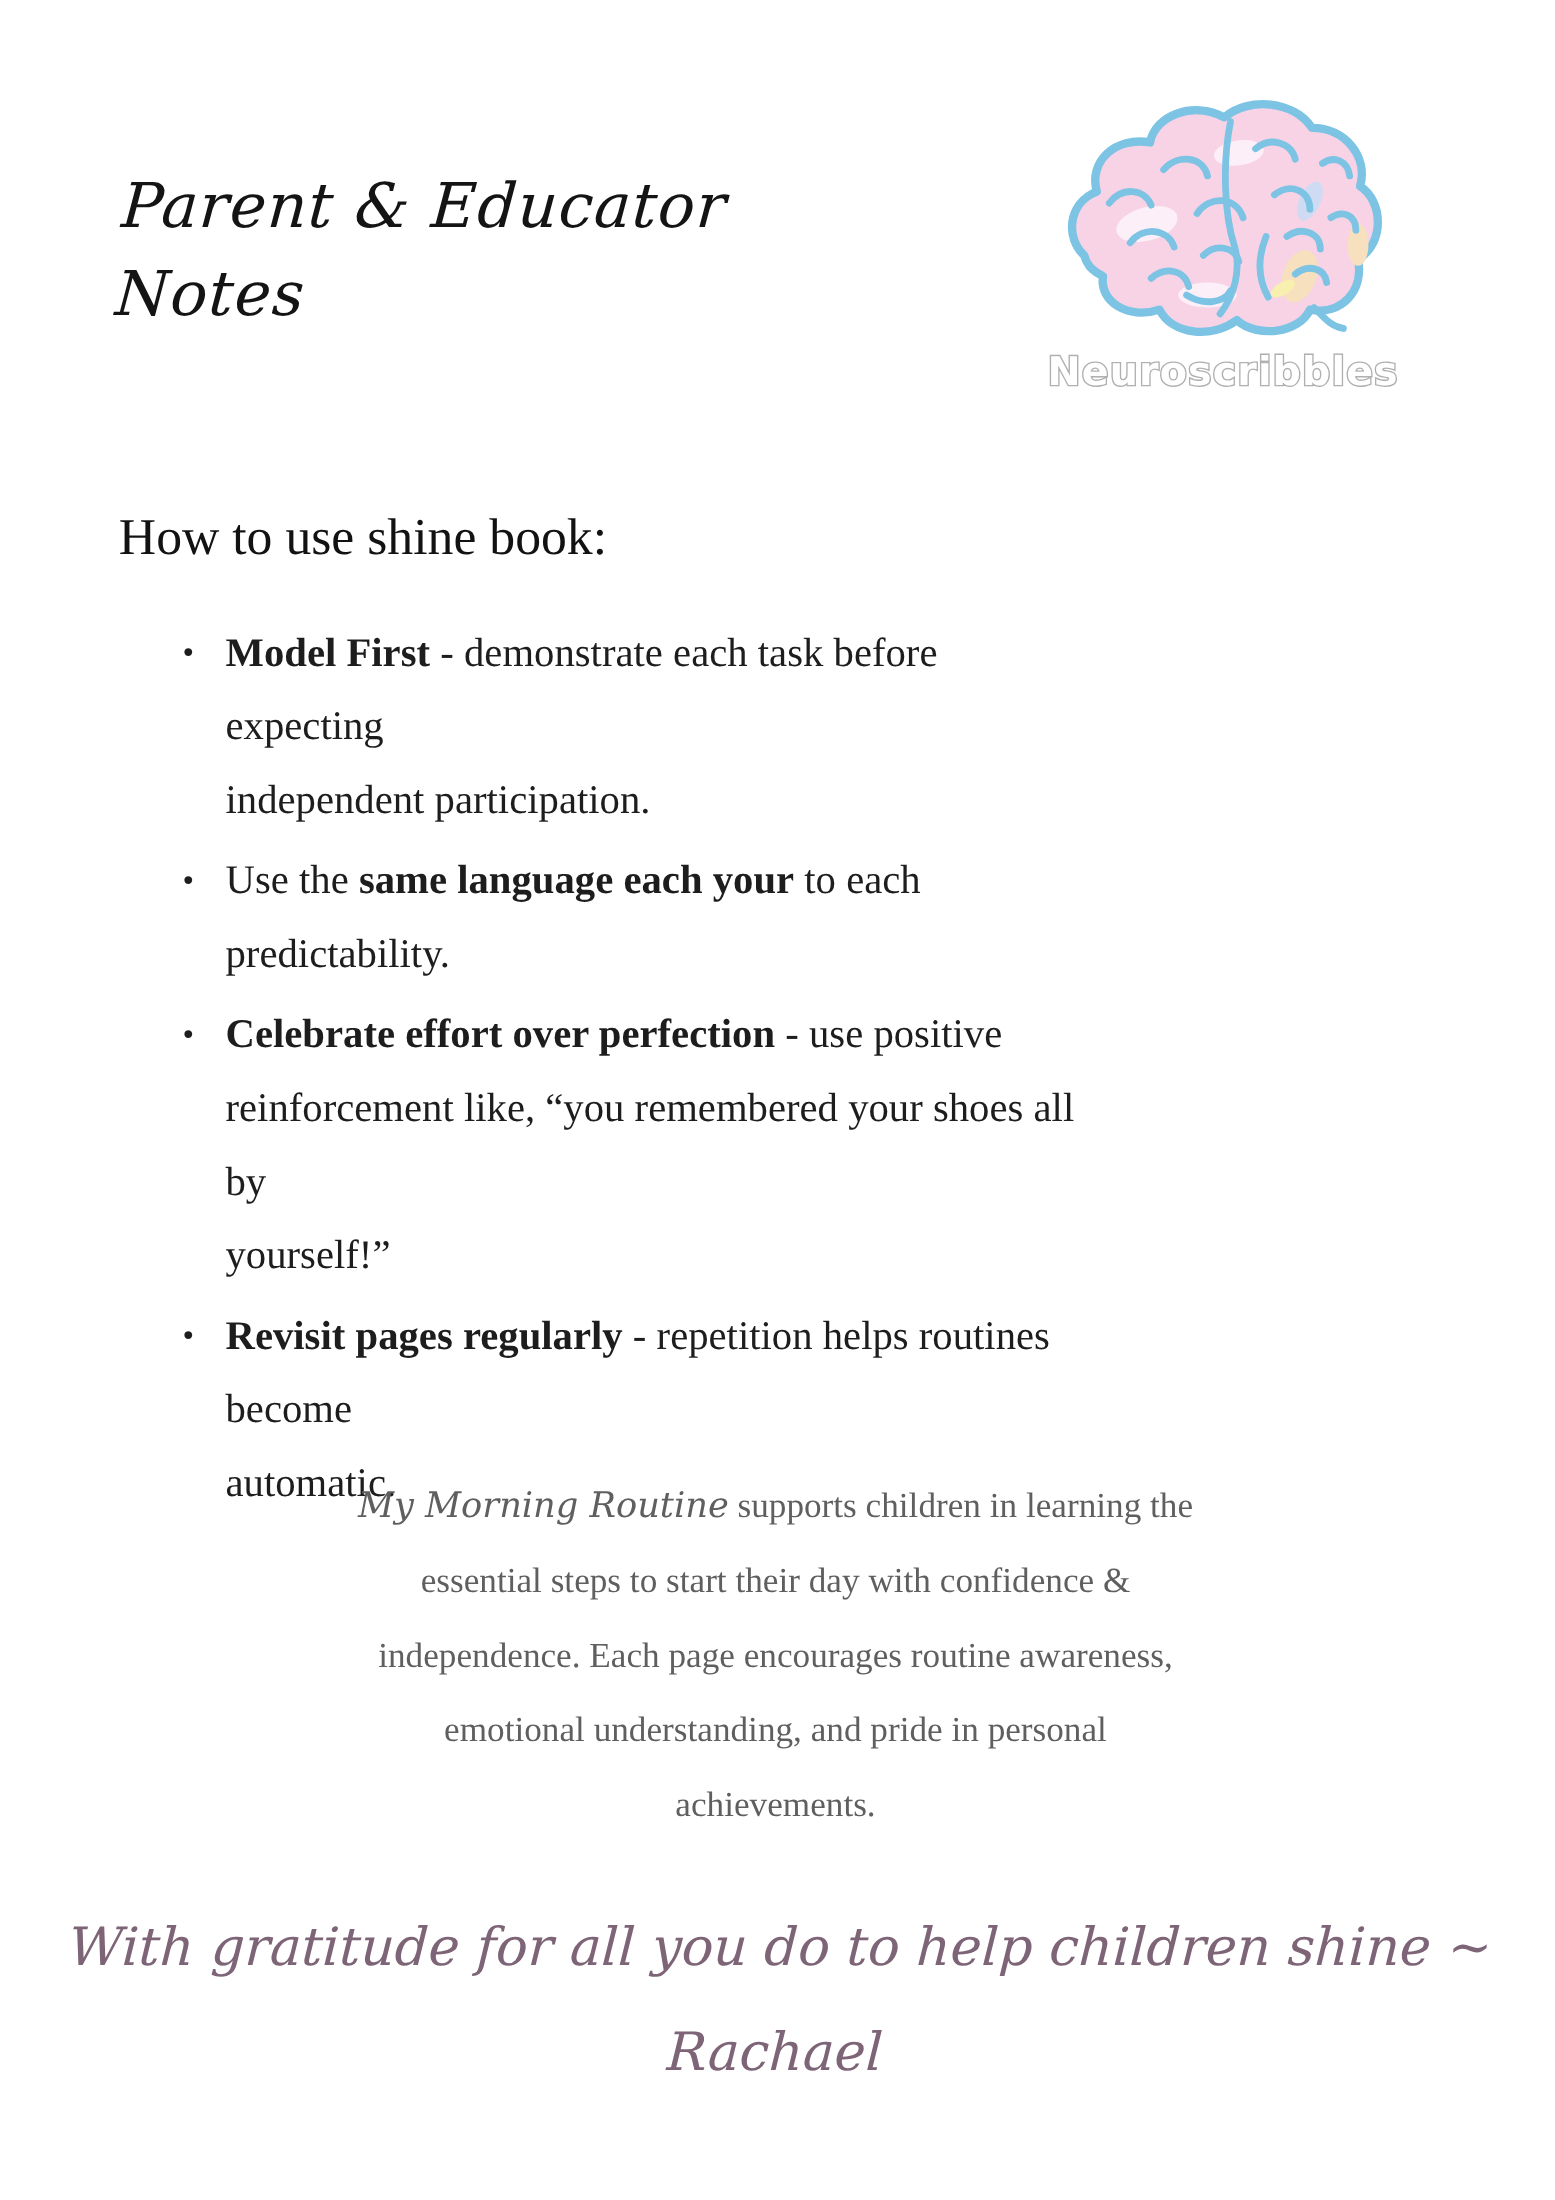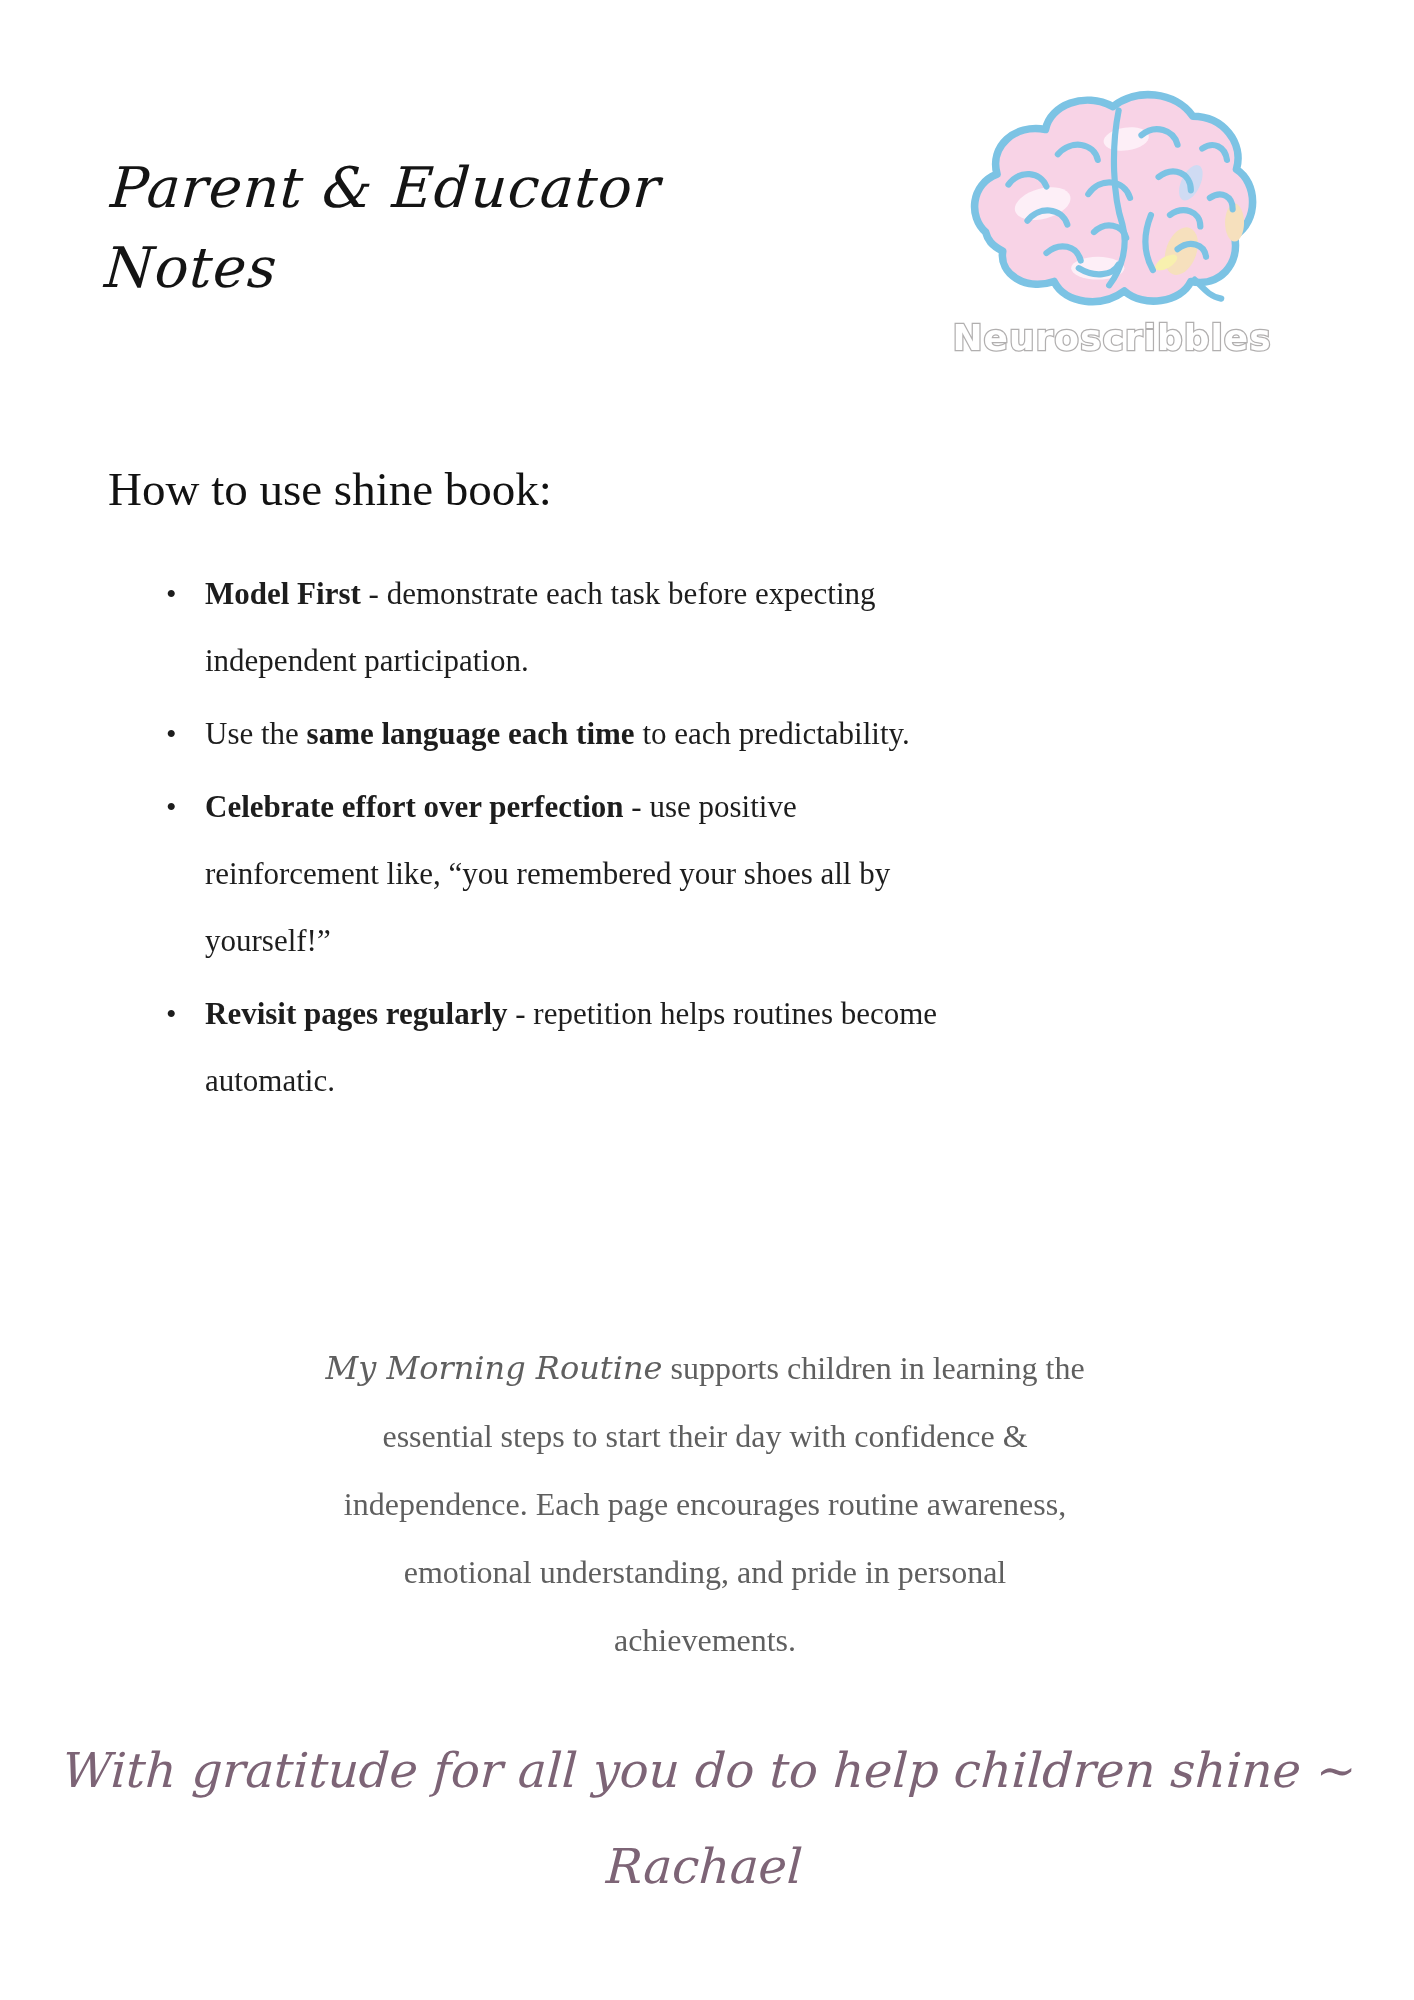--- a/index.html
+++ b/index.html
@@ -18,21 +18,21 @@
   .logo svg { display:block; }
   .heading {
     position:absolute; left:108px; top:462px;
     font-size:47px; font-weight:500; letter-spacing:0px; color:#121212;
     font-family:"Liberation Serif", serif;
   }
   ul.howto {
     position:absolute; left:160px; top:560px; width:830px; list-style:none;
   }
   ul.howto li {
-    position:relative; padding-left:45px; font-size:31px; line-height:67px;
+    position:relative; padding-left:45px; font-size:37px; line-height:67px;
     white-space:pre-line; color:#1d1d1d; margin-bottom:6px;
   }
   ul.howto li::before {
     content:"\2022"; position:absolute; left:6px; top:0; font-size:30px; line-height:67px; color:#1d1d1d;
   }
   ul.howto .b { font-weight:bold; }
   .closing {
     position:absolute; left:200px; top:1334px; width:1010px; text-align:center;
     font-size:32px; line-height:68px; color:#5f5f5f; white-space:pre-line;
   }
@@ -84,21 +84,21 @@
     <svg viewBox="0 0 324 52" width="324" height="52" style="margin-top:2px">
       <text x="162" y="38" text-anchor="middle" font-family="DejaVu Sans, sans-serif" font-size="36" font-weight="bold" fill="#ffffff" stroke="#b1afaf" stroke-width="2.5" paint-order="stroke" letter-spacing="1">Neuroscribbles</text>
     </svg>
   </div>
 
   <h2 class="heading">How to use shine book:</h2>
 
   <ul class="howto">
       <li><span class="b">Model First</span><span> - demonstrate each task before expecting
 independent participation.</span></li>
-      <li><span>Use the </span><span class="b">same language each time</span><span> to each predictability.</span></li>
+      <li><span>Use the </span><span class="b">same language each your</span><span> to each predictability.</span></li>
       <li><span class="b">Celebrate effort over perfection</span><span> - use positive
 reinforcement like, “you remembered your shoes all by
 yourself!”</span></li>
       <li><span class="b">Revisit pages regularly</span><span> - repetition helps routines become
 automatic.</span></li>
     </ul>
 
   <p class="closing"><span class="it">My Morning Routine</span><span> supports children in learning the
 essential steps to start their day with confidence &amp;
 independence. Each page encourages routine awareness,

